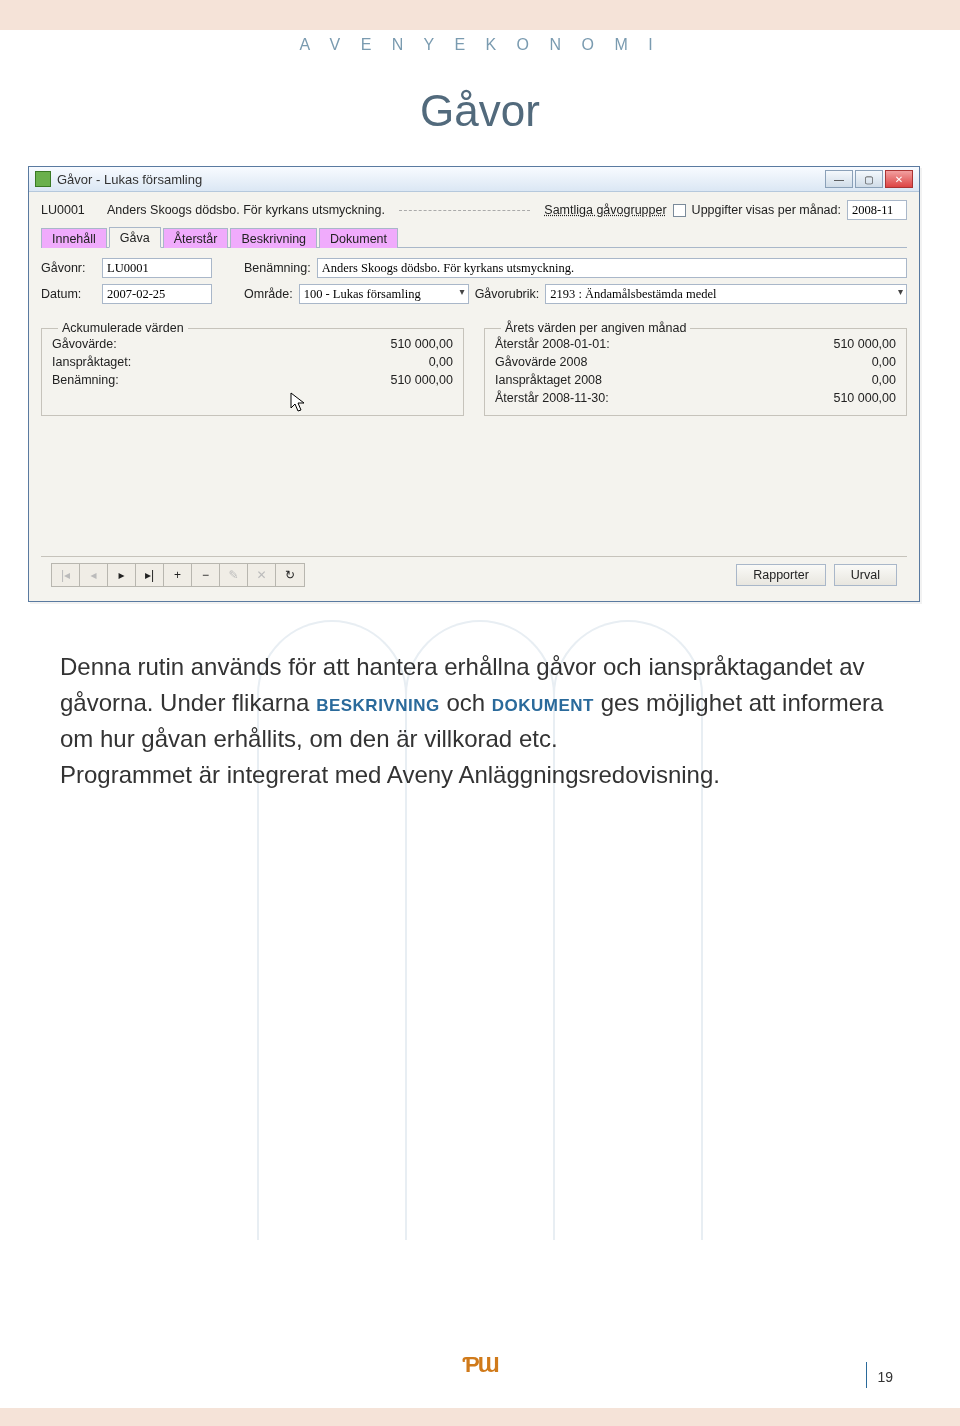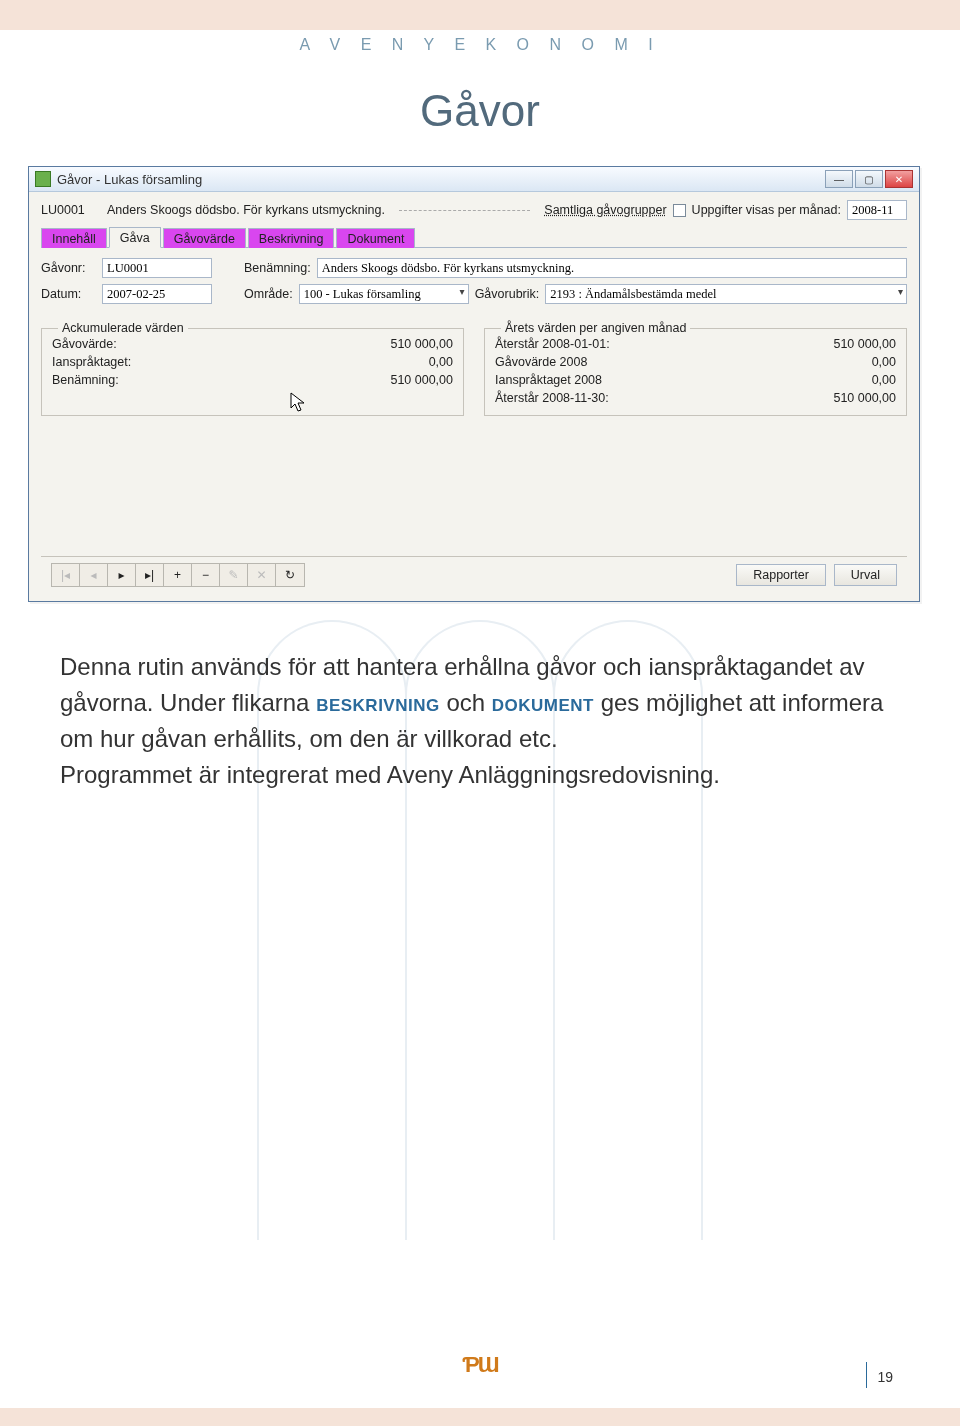--- a/index.html
+++ b/index.html
@@ -27,21 +27,21 @@
   .wc-btn.close { background: linear-gradient(#f2a0a0,#d44); color: #fff; border-color: #a33; }
   
   .form-area { padding: 8px 12px 8px 12px; font-size: 12.5px; color: #222; }
   .row { display: flex; align-items: center; margin-bottom: 6px; gap: 6px; flex-wrap: wrap; }
   .lbl { white-space: nowrap; }
   .txtbox { border: 1px solid #a9b7c9; background: #fff; padding: 1px 4px; font-size: 12.5px; font-family: Liberation Serif, serif; height: 20px; }
   .dotted-sep { border: none; border-top: 1px dashed #aaa; flex: 1; margin: 0 8px; }
   .chk { width: 13px; height: 13px; border: 1px solid #7a8a9a; background: #fff; display: inline-block; }
   
   .tabs { display: flex; align-items: flex-end; border-bottom: 1px solid #a9b7c9; margin: 6px 0 10px; }
-  .tab { padding: 3px 10px 2px; border: 1px solid #a9b7c9; border-bottom: none; background: #d946ef; margin-right: 2px; font-size: 12.5px; position: relative; top: 1px; }
+  .tab { padding: 3px 10px 2px; border: 1px solid #a9b7c9; border-bottom: none; background: #f0abfc; margin-right: 2px; font-size: 12.5px; position: relative; top: 1px; }
   .tab.active { background: #f4f3ee; border-bottom: 1px solid #f4f3ee; }
   
   .select { position: relative; }
   .select::after { content: "▾"; position: absolute; right: 4px; top: 2px; font-size: 10px; color: #444; }
   
   .groupbox {
     border: 1px solid #c6c3bb; padding: 8px 10px 10px; position: relative; margin-top: 10px;
   }
   .groupbox .legend { position: absolute; top: -8px; left: 16px; background: #f4f3ee; padding: 0 4px; font-size: 12.5px; }
   .values-grid { display: grid; grid-template-columns: 1fr auto; row-gap: 4px; column-gap: 20px; }
@@ -113,21 +113,21 @@
       <span class="dotted-sep"></span>
       <span class="lbl" style="text-decoration:underline dotted">Samtliga gåvogrupper</span>
       <span class="chk"></span>
       <span class="lbl">Uppgifter visas per månad:</span>
       <input class="txtbox" style="width: 60px;" value="2008-11">
     </div>
 
     <div class="tabs">
       <div class="tab">Innehåll</div>
       <div class="tab active">Gåva</div>
-      <div class="tab">Gåvovärde</div>
+      <div class="tab">Återstår</div>
       <div class="tab">Beskrivning</div>
       <div class="tab">Dokument</div>
     </div>
 
     <div class="row">
       <span class="lbl" style="width:55px">Gåvonr:</span>
       <input class="txtbox" style="width: 110px;" value="LU0001">
       <span style="width:20px"></span>
       <span class="lbl">Benämning:</span>
       <input class="txtbox" style="flex: 1 1 0%;" value="Anders Skoogs dödsbo. För kyrkans utsmyckning.">

